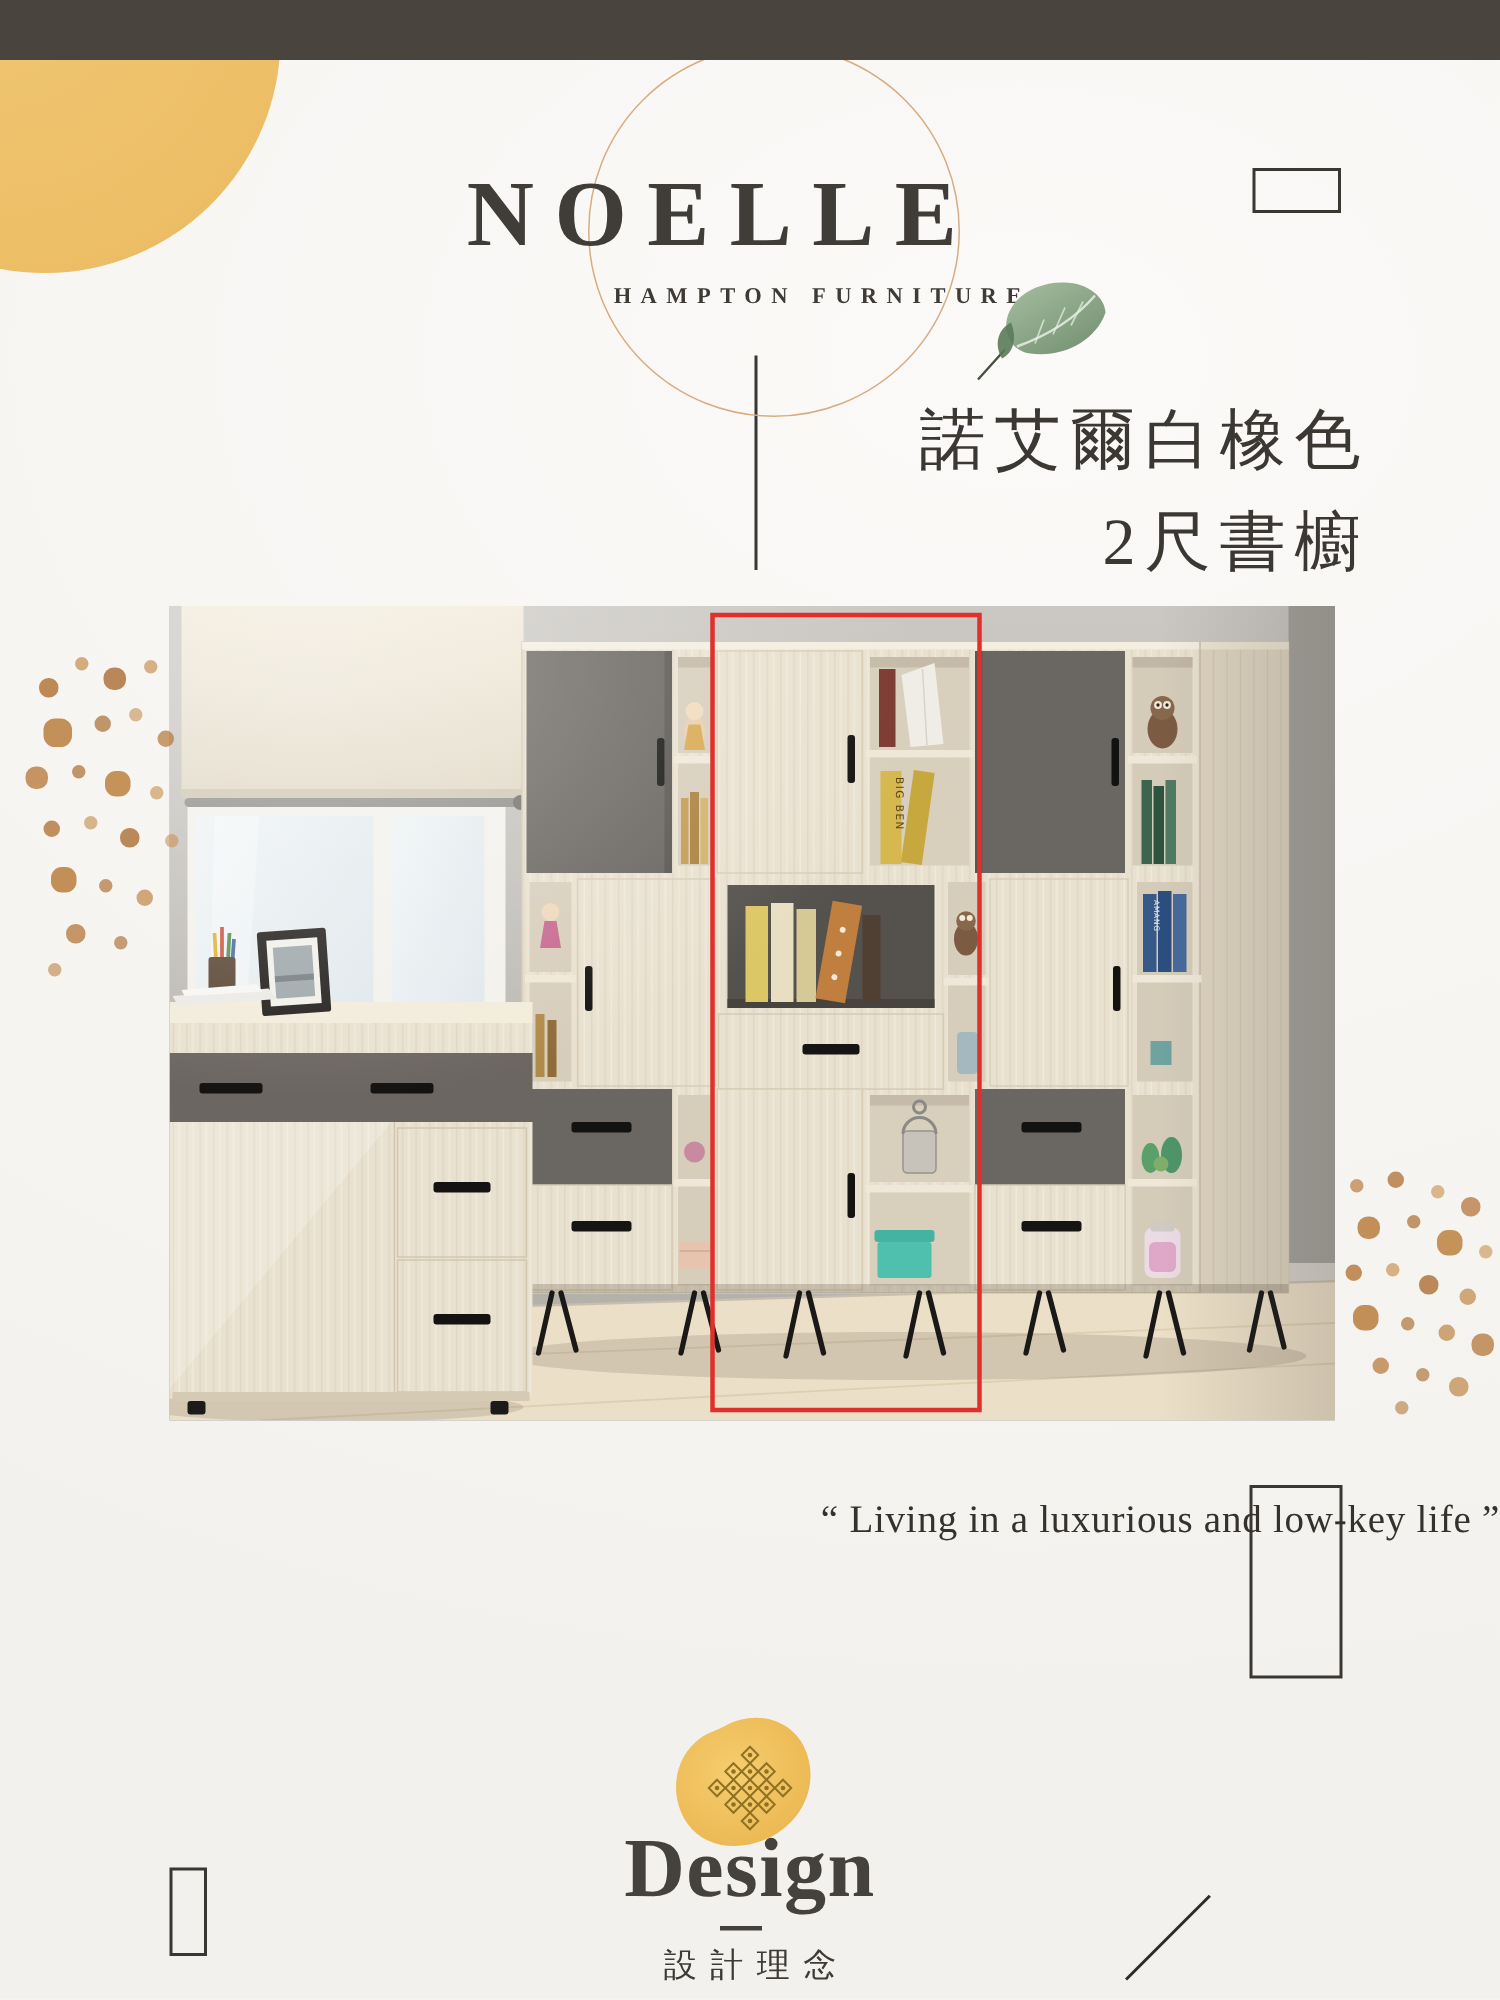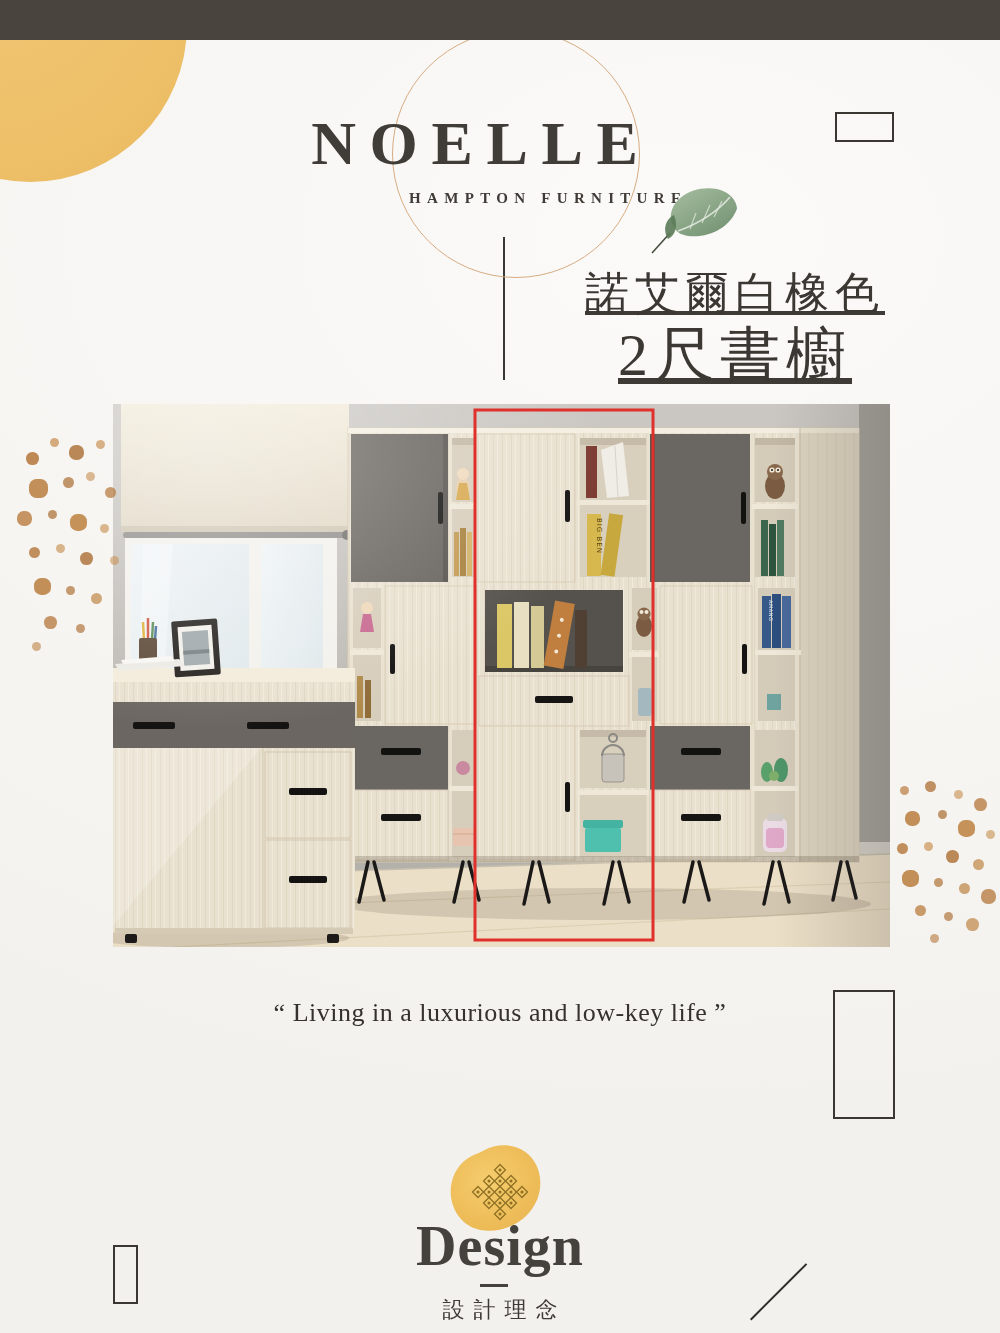--- a/index.html
+++ b/index.html
@@ -13,23 +13,23 @@
     background:radial-gradient(circle at 40% 35%, #f0c673, var(--accent_yellow,#edbf67) 70%, #e6b45a);z-index:2;}
   .brand-circle{position:absolute;left:392px;top:30px;width:246px;height:246px;border-radius:50%;
     border:1px solid var(--outline_circle_color,#d8ac83);z-index:1;}
   .brand-name{position:absolute;left:0;top:108px;width:949px;margin:0;text-align:center;
     font-size:62px;font-weight:600;letter-spacing:0.22em;text-indent:0.22em;color:#403c37;z-index:3;}
   .brand-sub{position:absolute;left:0;top:190px;width:1000px;text-align:center;
     font-size:15px;font-weight:600;letter-spacing:0.42em;text-indent:0.42em;color:#3e3b37;z-index:3;padding-left:45px;}
   .leaf{position:absolute;left:648px;top:183px;z-index:3;}
   .rect-tr{position:absolute;left:835px;top:112px;width:55px;height:26px;border:2px solid #3a3733;}
   .vline{position:absolute;left:503px;top:237px;width:2px;height:143px;background:#3a3733;}
-  .product-title{position:absolute;right:115px;top:268px;text-align:center;z-index:3;text-decoration:underline;}
+  .product-title{position:absolute;right:87px;top:268px;text-align:right;z-index:3;}
   .product-title .l1{font-size:44px;letter-spacing:6px;color:#3b3733;line-height:1.18;}
-  .product-title .l2{font-size:60px;letter-spacing:6px;color:#3b3733;line-height:1.18;margin-top:0;}
+  .product-title .l2{font-size:44px;letter-spacing:6px;color:#3b3733;line-height:1.18;margin-top:16px;}
   .photo{position:absolute;left:113px;top:404px;width:777px;height:543px;background:#b9b6b1;overflow:hidden;}
   .photo svg{display:block;width:777px;height:543px;}
   .splat{position:absolute;width:5px;height:5px;border-radius:50%;background:transparent;}
   .splat-left{left:28px;top:438px;
     box-shadow:2px 18px 0 4px rgba(180,118,56,.85),24px 2px 0 2px rgba(198,140,74,.7),
     46px 12px 0 5px rgba(170,108,48,.8),70px 4px 0 2px rgba(198,140,74,.65),
     8px 48px 0 7px rgba(186,124,62,.85),38px 42px 0 3px rgba(170,108,48,.7),
     60px 36px 0 2px rgba(198,144,80,.6),80px 52px 0 3px rgba(180,118,56,.7),
     -6px 78px 0 5px rgba(186,124,62,.8),22px 74px 0 2px rgba(170,108,48,.7),
     48px 82px 0 6px rgba(188,128,62,.85),74px 88px 0 2px rgba(198,140,74,.6),
@@ -42,21 +42,21 @@
     box-shadow:4px 6px 0 2px rgba(186,124,62,.7),30px 2px 0 3px rgba(172,110,50,.75),
     58px 10px 0 2px rgba(198,140,74,.6),80px 20px 0 4px rgba(180,118,56,.75),
     12px 34px 0 5px rgba(186,124,62,.85),42px 30px 0 2px rgba(170,108,48,.7),
     66px 44px 0 6px rgba(188,128,62,.85),90px 50px 0 2px rgba(198,144,80,.6),
     2px 64px 0 3px rgba(180,118,56,.8),28px 62px 0 2px rgba(198,140,74,.65),
     52px 72px 0 4px rgba(172,110,50,.8),78px 80px 0 3px rgba(192,134,70,.7),
     10px 94px 0 6px rgba(186,124,62,.85),38px 98px 0 2px rgba(176,114,54,.7),
     64px 104px 0 3px rgba(188,130,66,.7),88px 112px 0 5px rgba(180,118,56,.75),
     20px 126px 0 3px rgba(186,124,62,.75),48px 132px 0 2px rgba(170,108,48,.65),
     72px 140px 0 4px rgba(190,132,68,.7),34px 154px 0 2px rgba(182,120,58,.6);}
-  .quote{position:absolute;left:0;top:998px;width:1000px;text-align:center;z-index:3;}
+  .quote{position:absolute;left:0;top:998px;width:1000px;text-align:right;z-index:3;}
   .quote .en{font-size:26px;color:#35322d;letter-spacing:0.5px;}
   .quote .cn{font-size:21px;color:#35322d;letter-spacing:5px;margin-top:10px;}
   .rect-right{position:absolute;left:833px;top:990px;width:58px;height:125px;border:2px solid #3a3733;}
   .design{position:absolute;left:0;top:1142px;width:1000px;text-align:center;z-index:3;}
   .design .blob{position:absolute;left:437px;top:0px;}
   .design .heading{position:relative;margin-top:72px;font-size:56px;font-weight:600;letter-spacing:1px;color:#45413c;}
   .design .dash{width:28px;height:3px;background:#45413c;margin:6px auto 0 auto;position:relative;left:-6px;}
   .design .sub{font-size:22px;letter-spacing:9px;text-indent:9px;color:#3e3a36;margin-top:8px;}
   .rect-bl{position:absolute;left:113px;top:1245px;width:21px;height:55px;border:2px solid #3a3733;}
   .diag-line{position:absolute;left:750px;top:1319px;width:79px;height:0;border-top:2px solid #2e2c29;

